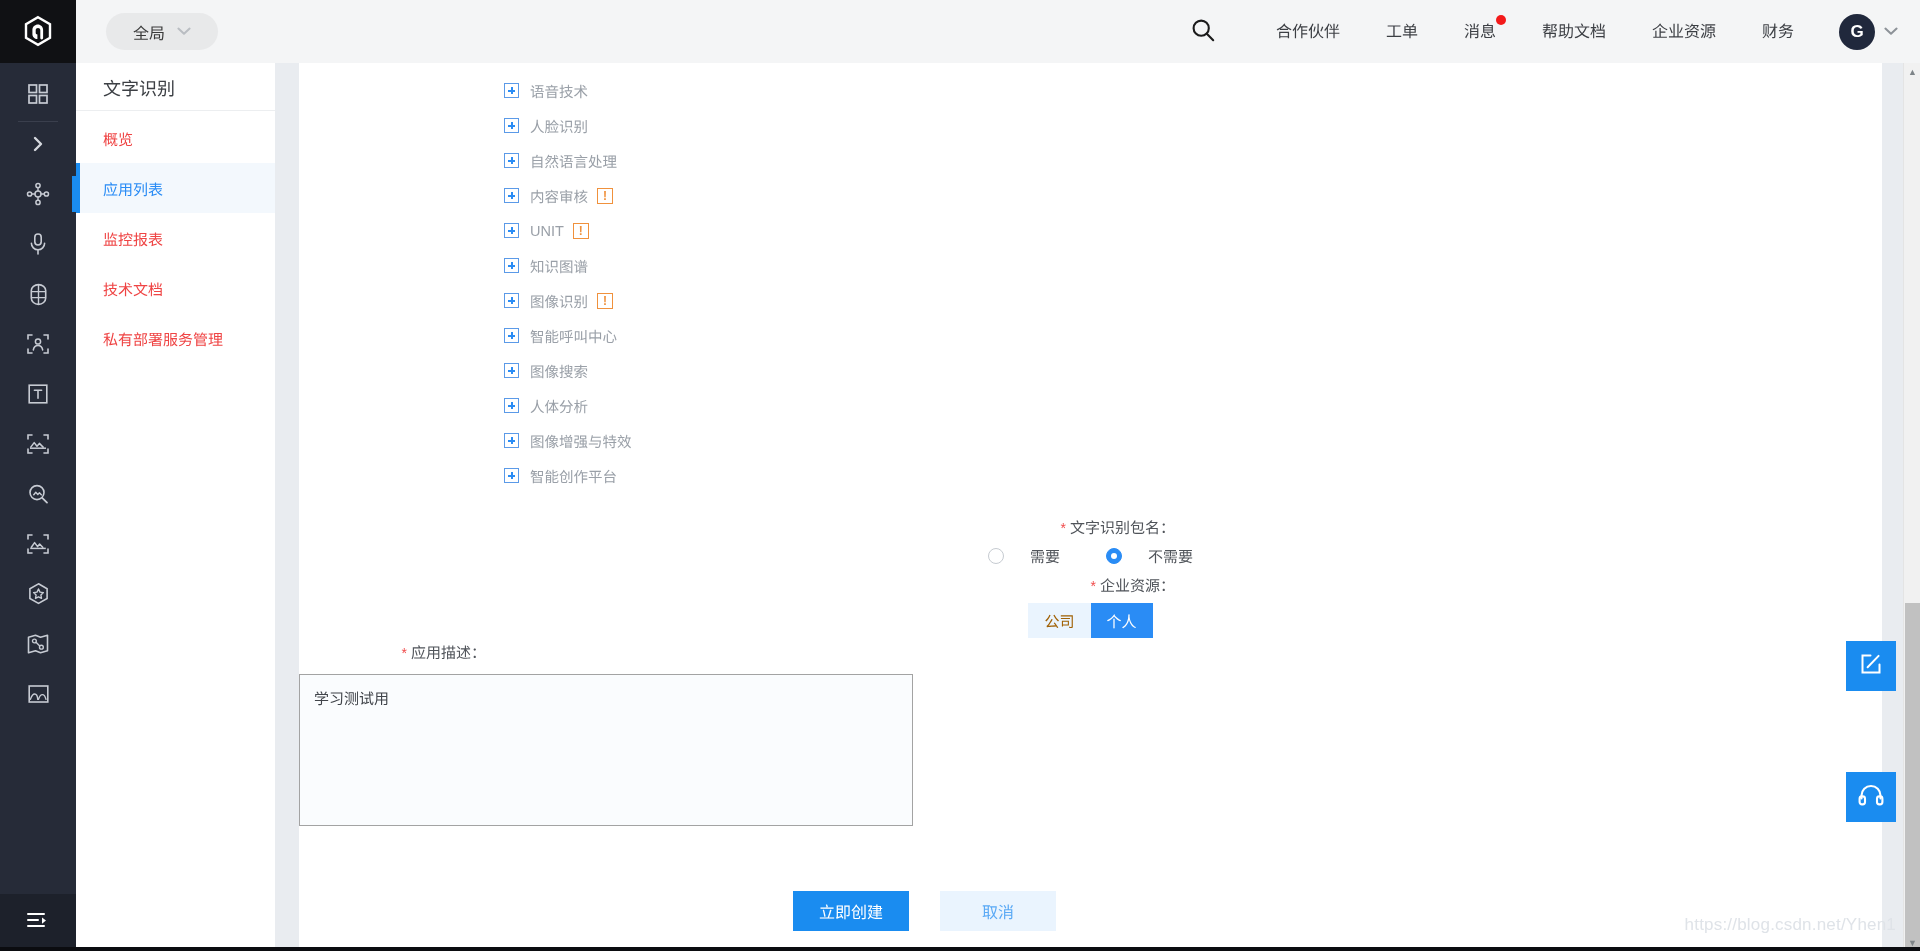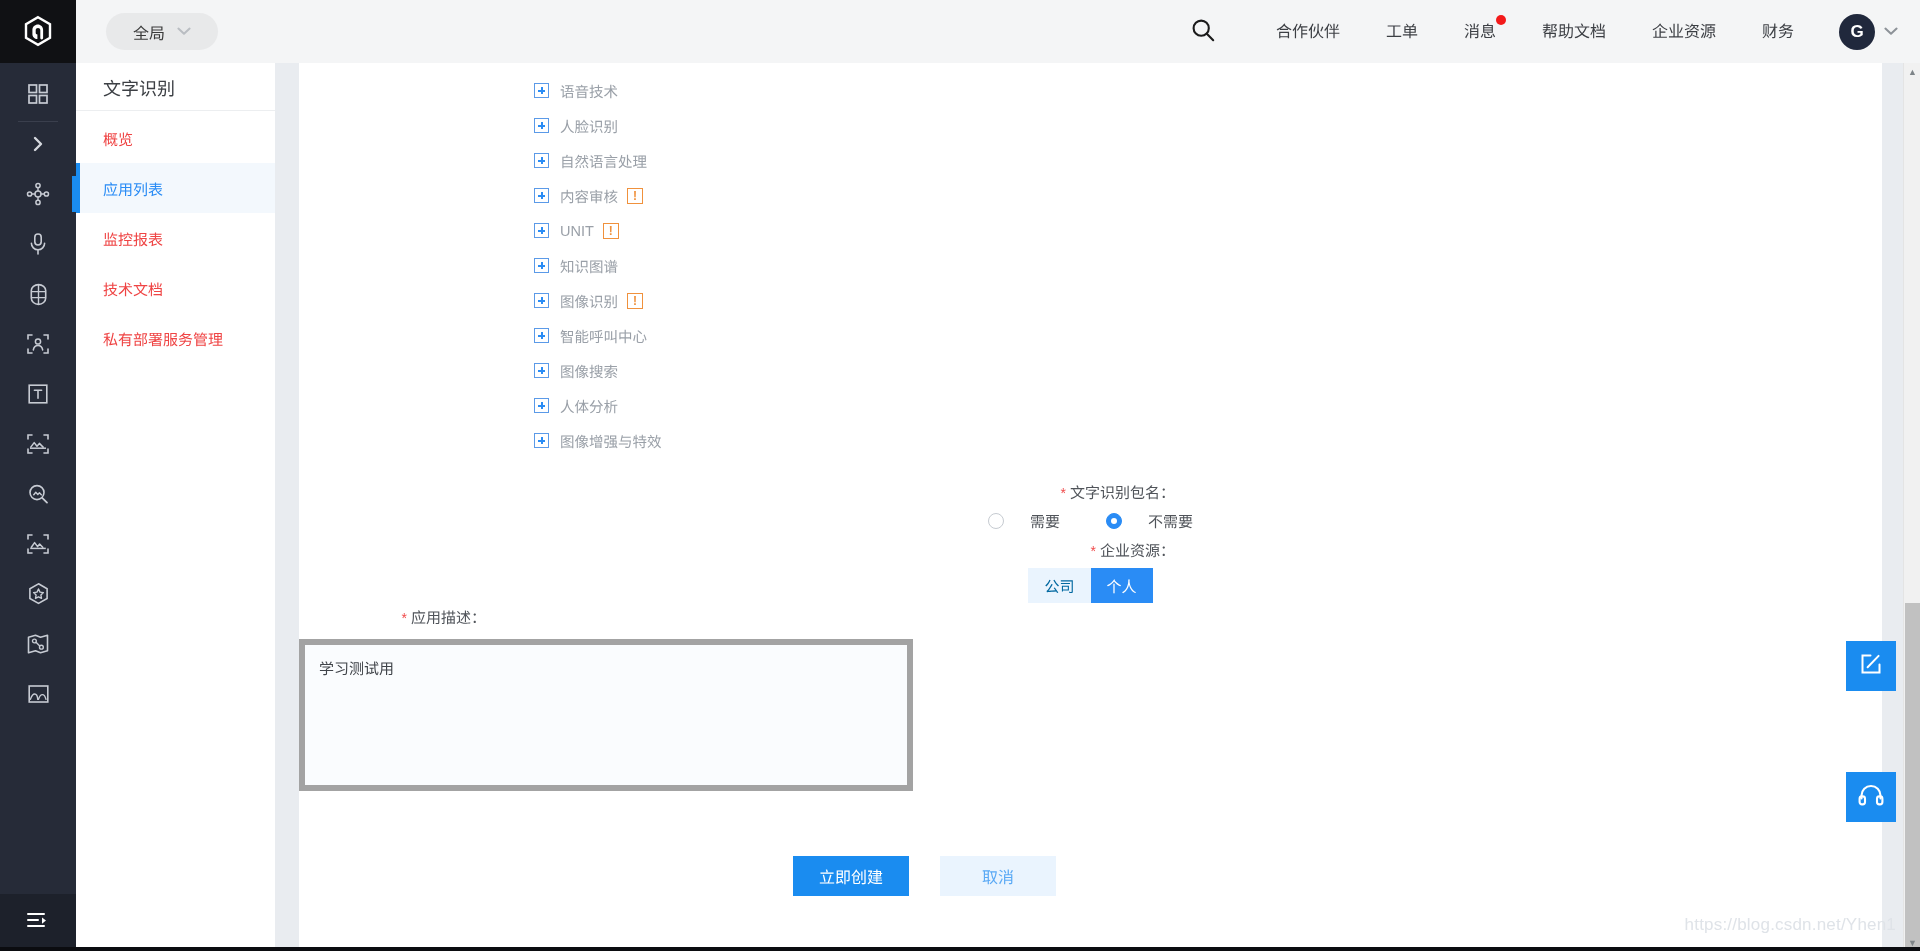--- a/index.html
+++ b/index.html
@@ -141,21 +141,20 @@
     width: 1583px; min-height: 925px;
     background: #ffffff;
   }
 
   
   .svc-list { padding-top: 10px; }
   .svc-row {
     display: flex; align-items: center;
     height: 35px;
     padding-left: 205px;
-    margin-left: 30px;
   }
   .cb {
     width: 15px; height: 15px; flex: none;
     border: 1px solid #5b9ae8;
     background: #ffffff;
     position: relative;
     margin-right: 11px;
     cursor: pointer;
   }
   .cb::before, .cb::after {
@@ -197,30 +196,30 @@
     width: 6px; height: 6px; border-radius: 50%;
     background: #fff; transform: translate(-50%, -50%);
   }
 
   .seg-row { height: 61px; align-items: center; }
   .seg-group { display: flex; }
   .seg {
     min-width: 62px; height: 35px;
     display: flex; align-items: center; justify-content: center;
     font-size: 15px; cursor: pointer; padding: 0 16px;
-    background: #eaf4fe; color: #0369a1;
+    background: #eaf4fe; color: #a16207;
   }
   .seg.on { background: #2a8cf5; color: #ffffff; }
 
   .ta-row { margin-top: 2px; }
   .ta-row .form-label { line-height: 42px; }
   .textarea {
     width: 614px; height: 152px;
     background: #fafcfe;
-    border: 6px solid #a3a3a3;
+    border: 1px solid #a3a3a3;
     padding: 13px 14px;
     font-size: 15px; color: #40444a;
     font-family: "Liberation Sans", "DejaVu Sans", sans-serif;
     line-height: 1.5;
     resize: none; outline: none;
   }
 
   .btn-row { display: flex; padding-left: 494px; margin-top: 45px; gap: 31px; }
   .btn {
     min-width: 116px; height: 40px;
@@ -549,20 +548,24 @@
           <span class="cb"></span>
           <span class="svc-label">图像搜索</span>
         </div>
         <div class="svc-row">
           <span class="cb"></span>
           <span class="svc-label">人体分析</span>
         </div>
         <div class="svc-row">
           <span class="cb"></span>
           <span class="svc-label">图像增强与特效</span>
+        </div>
+        <div class="svc-row">
+          <span class="cb"></span>
+          <span class="svc-label">智能创作平台</span>
         </div>
 
       </div>
 
       <div class="form">
 
         <div class="form-row radio-row">
           <div class="form-label">
             <span class="req">*</span><span>文字识别包名：</span>
           </div>

